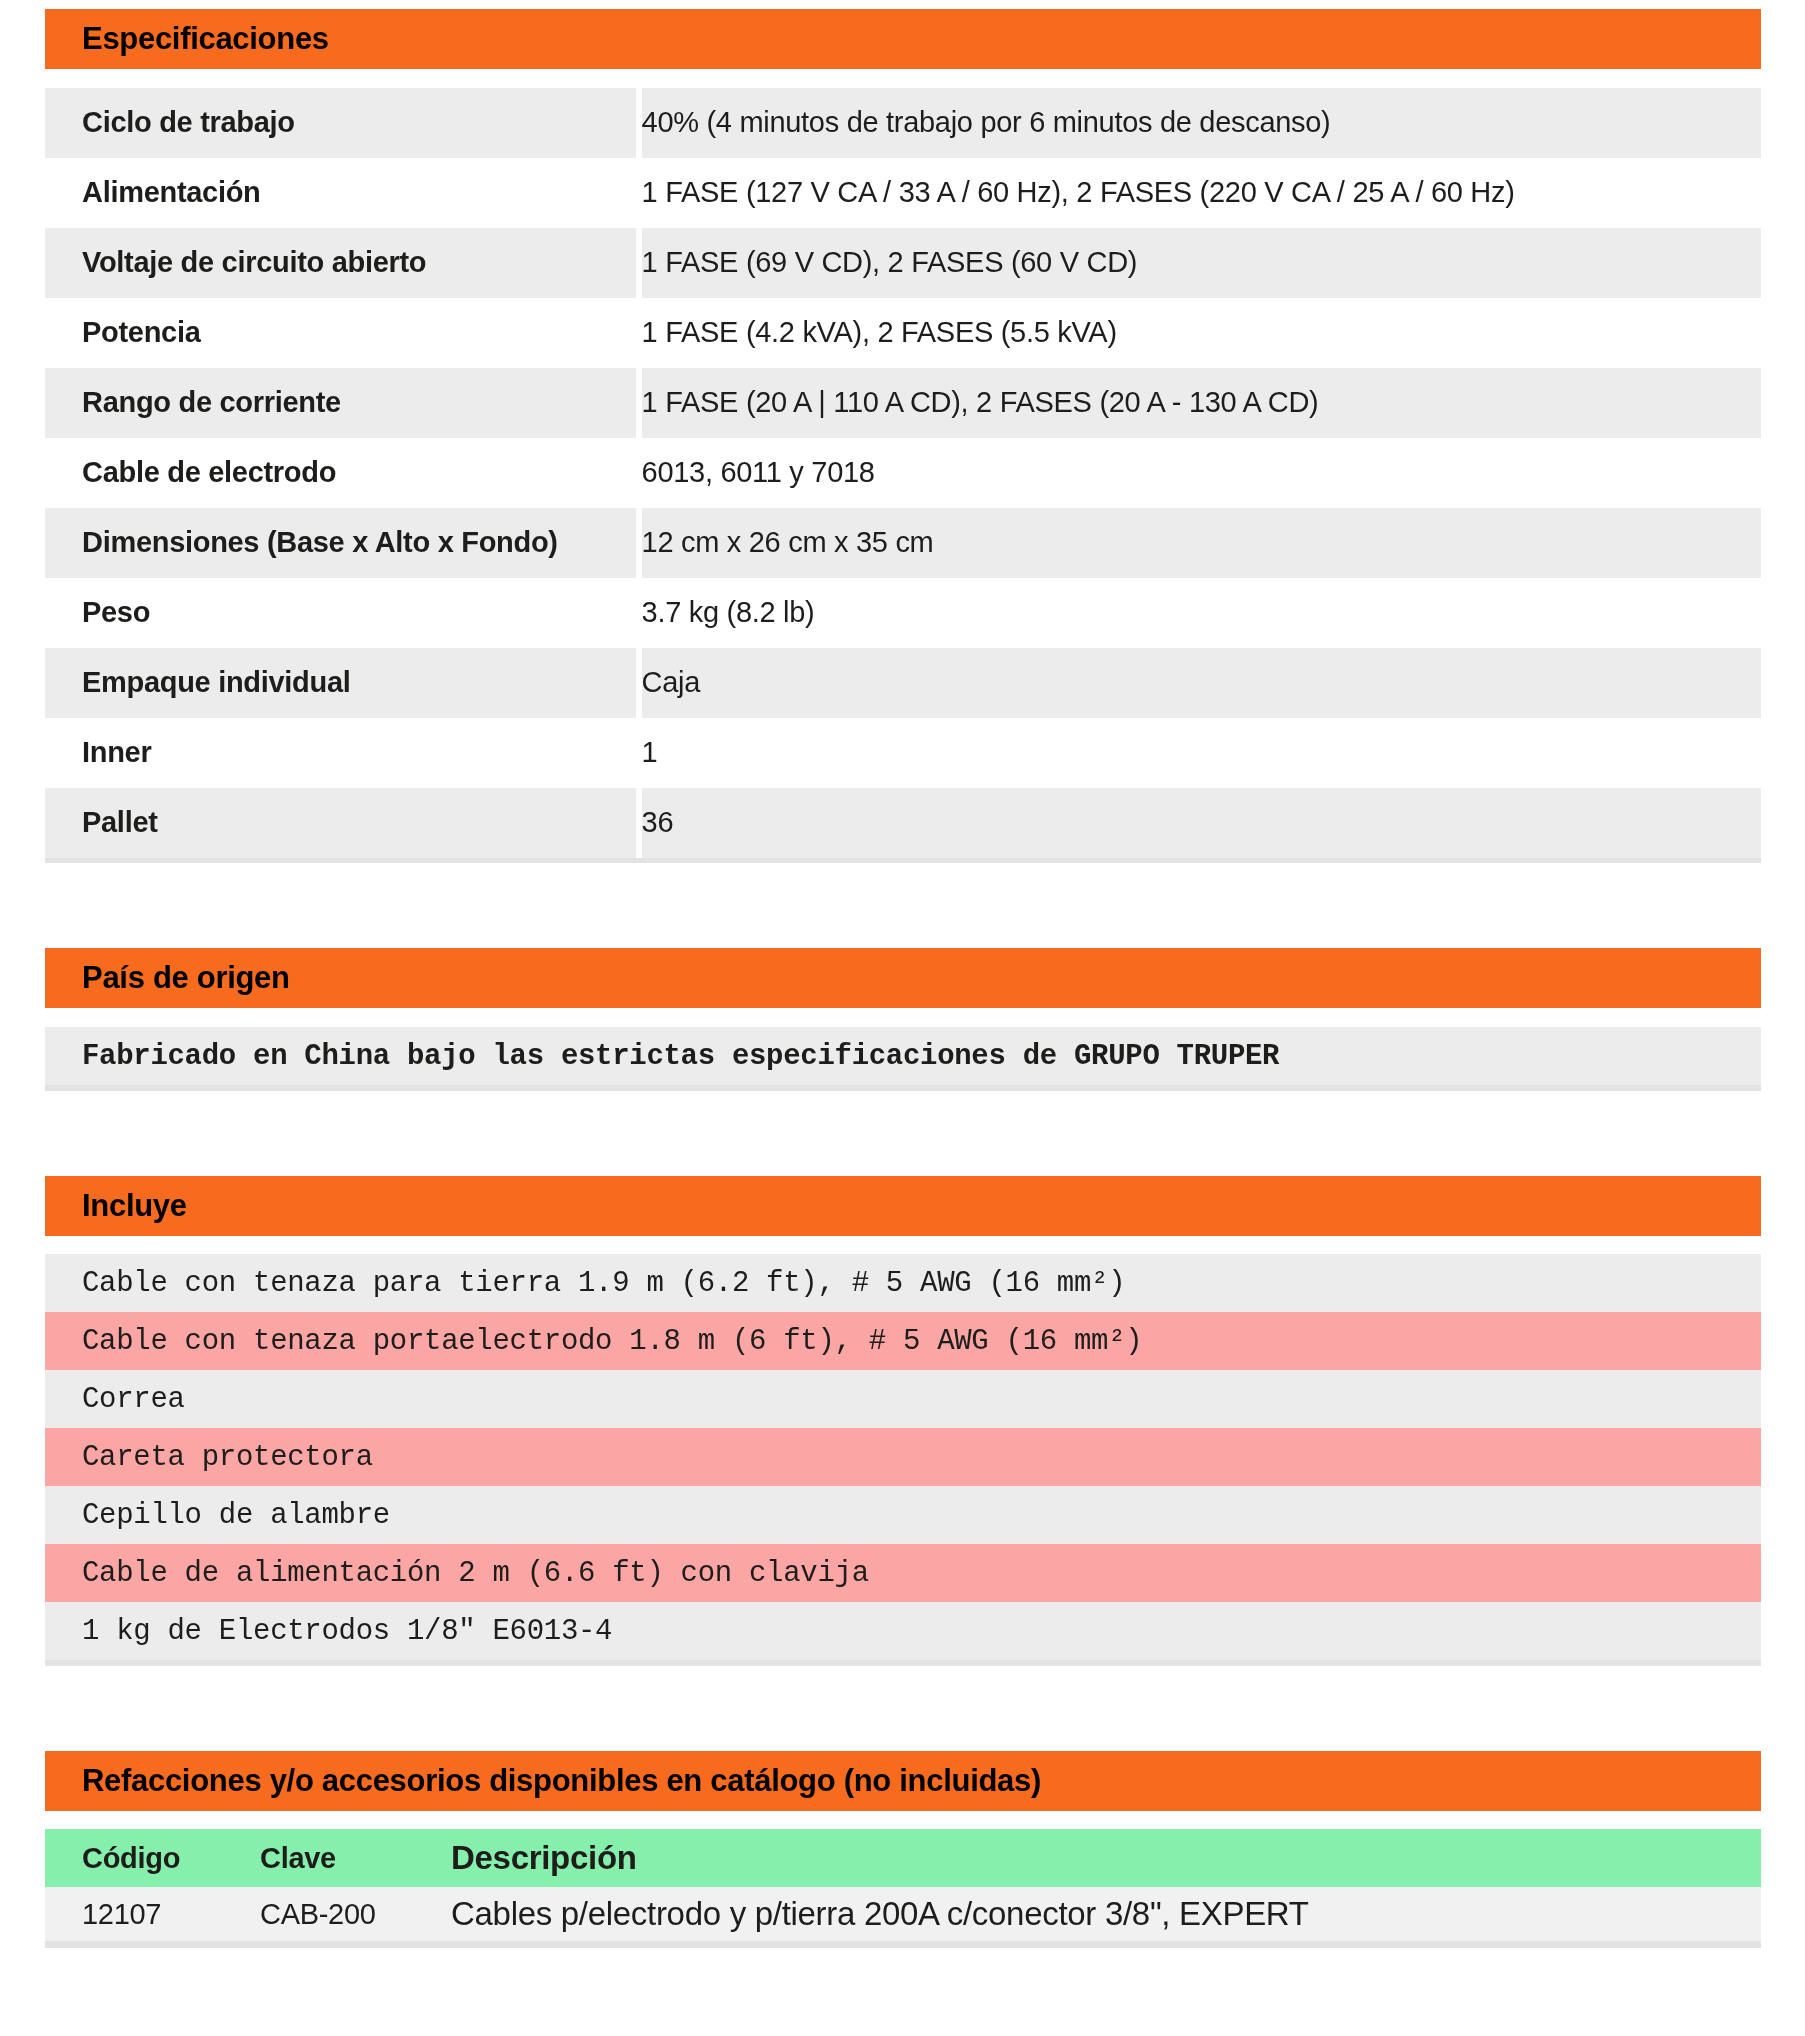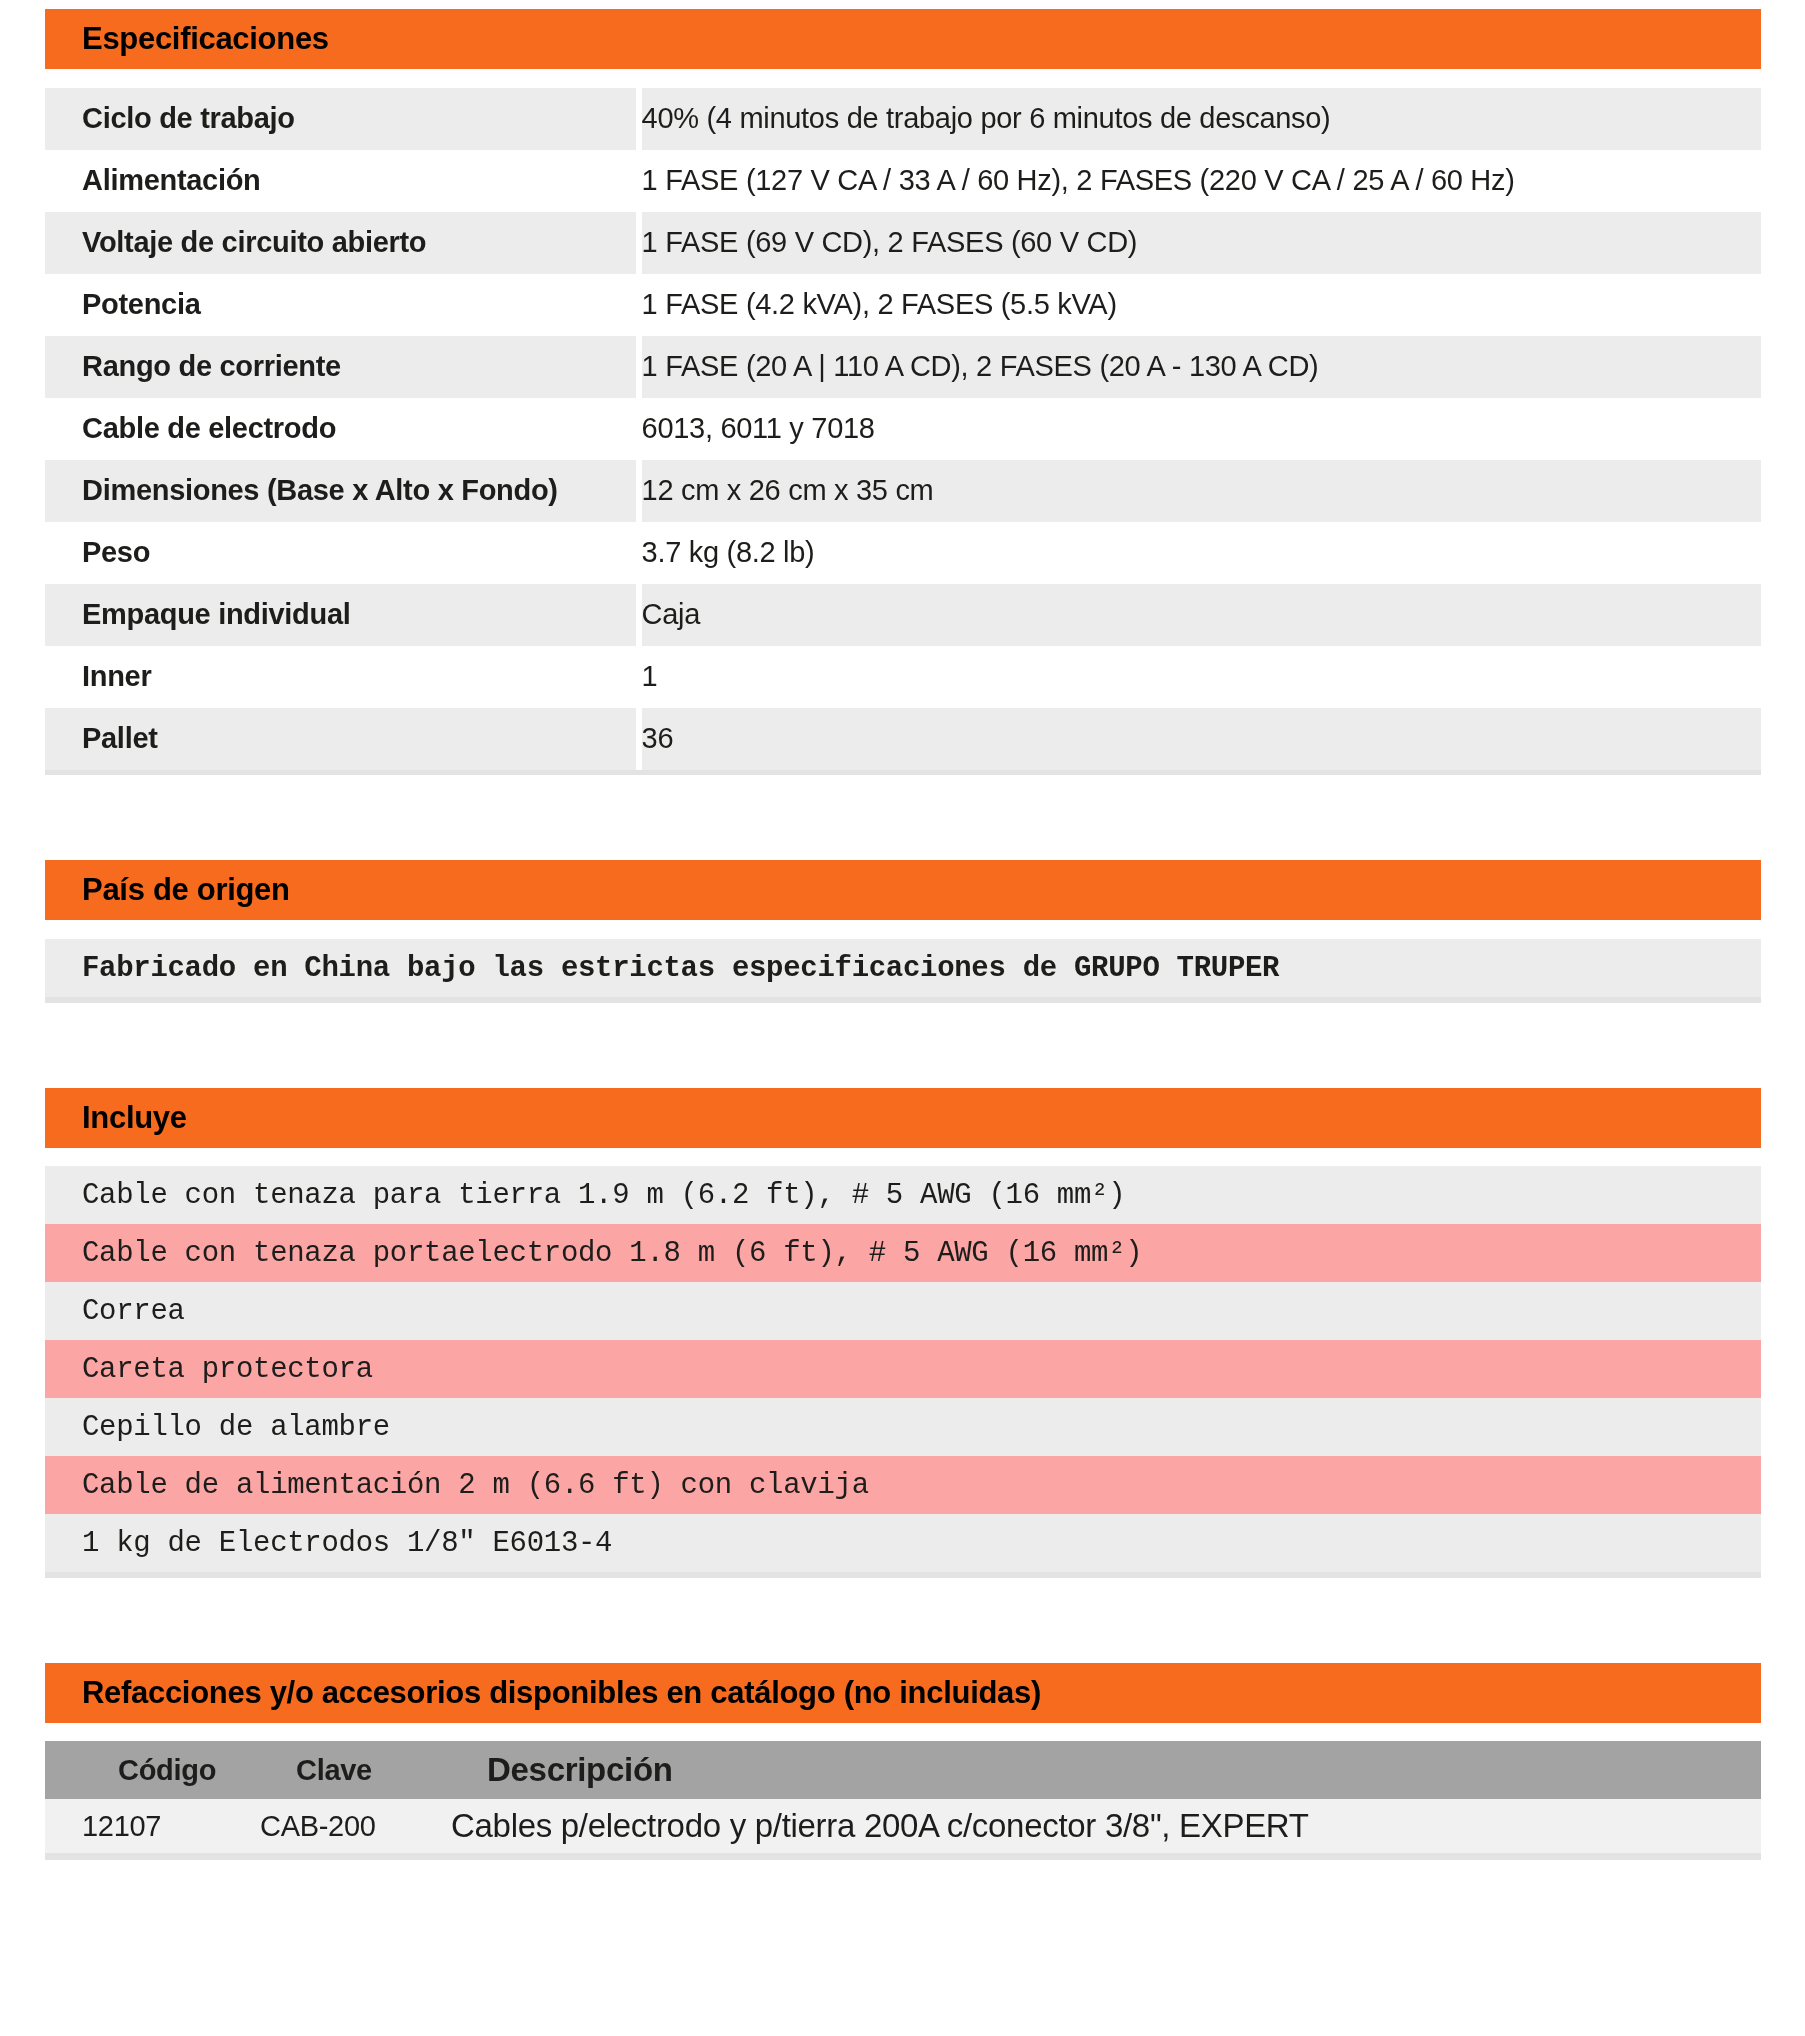--- a/index.html
+++ b/index.html
@@ -30,21 +30,21 @@
   }
   .bar .bar-title {
     color: #000000;
     font-weight: bold;
     font-size: 31px;
     letter-spacing: -0.3px;
   }
   .spacer { height: 18.6px; background: #ffffff; }
 
   
-  .spec-row { display: flex; height: 62px; }
+  .spec-row { display: flex; height: 70px; }
   .spec-row .cell-label {
     width: 591px;
     box-sizing: border-box;
     padding-left: 37px;
     display: flex;
     align-items: center;
     font-weight: bold;
     font-size: 29px;
     letter-spacing: -0.3px;
   }
@@ -71,21 +71,21 @@
     font-size: 29px;
     letter-spacing: -0.3px;
     font-family: Liberation Mono, monospace;
   }
   .wide-row.bold { font-weight: bold; }
   .wide-row.shade { background: #ececec; }
   .wide-row.plain { background: #fca5a5; }
 
   
   .acc-row { display: flex; }
-  .acc-row.head { height: 58px; background: #a3a3a3; font-weight: bold; padding-left: 36px; }
+  .acc-row.head { height: 58px; background: #86efac; font-weight: bold; }
   .acc-row.data { height: 54px; background: #f1f1f1; }
   .acc-row .c1 { width: 215px; box-sizing: border-box; padding-left: 37px; display: flex; align-items: center; font-size: 29px; letter-spacing: -0.3px; }
   .acc-row .c2 { width: 191px; display: flex; align-items: center; font-size: 29px; letter-spacing: -0.3px; }
   .acc-row .c3 { flex: 1; display: flex; align-items: center; font-size: 33px; letter-spacing: -0.3px; }
   .acc-bottom { height: 6.5px; background: #e3e3e3; }
 </style>
 </head>
 <body>
 
 <div class="content">

